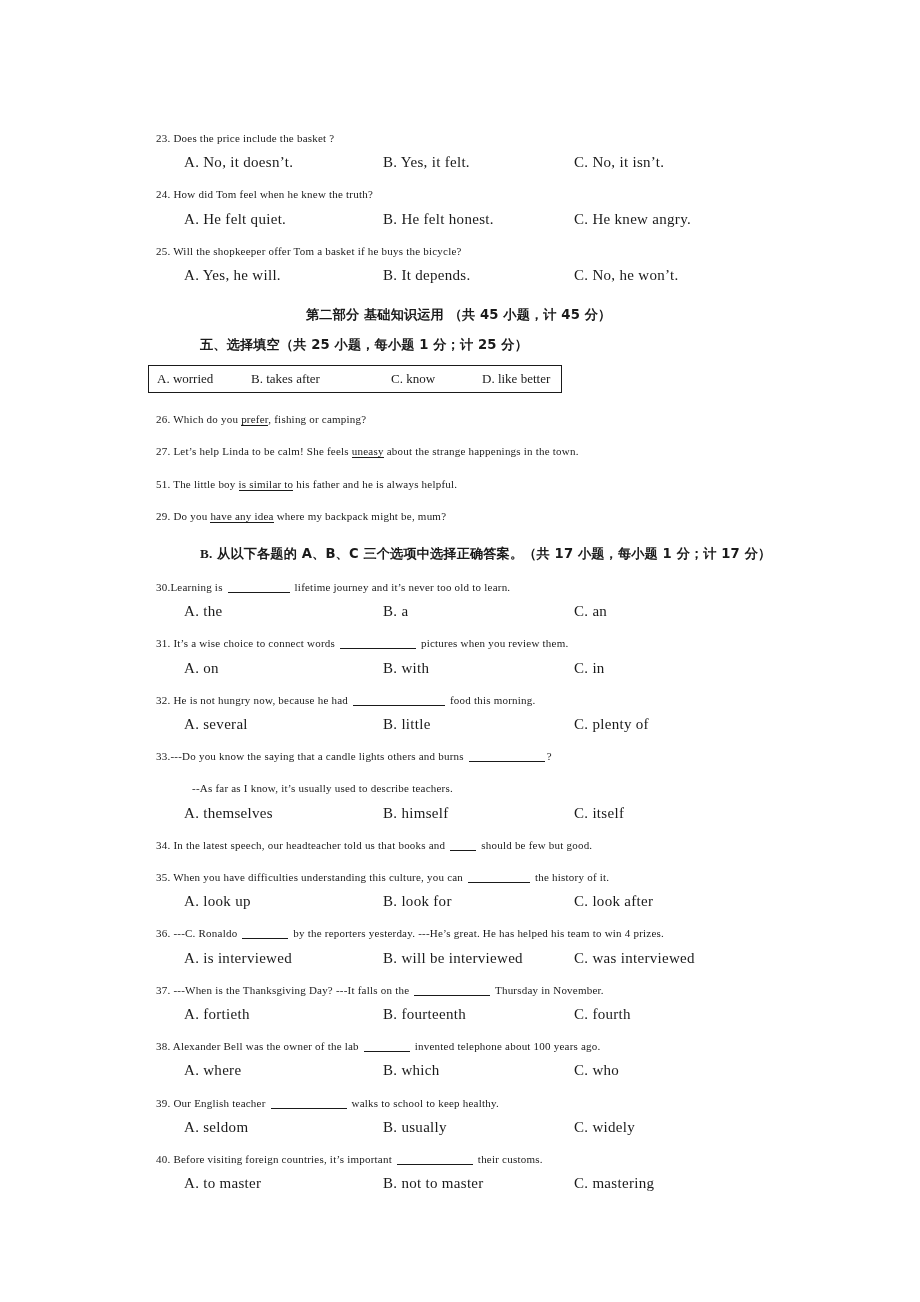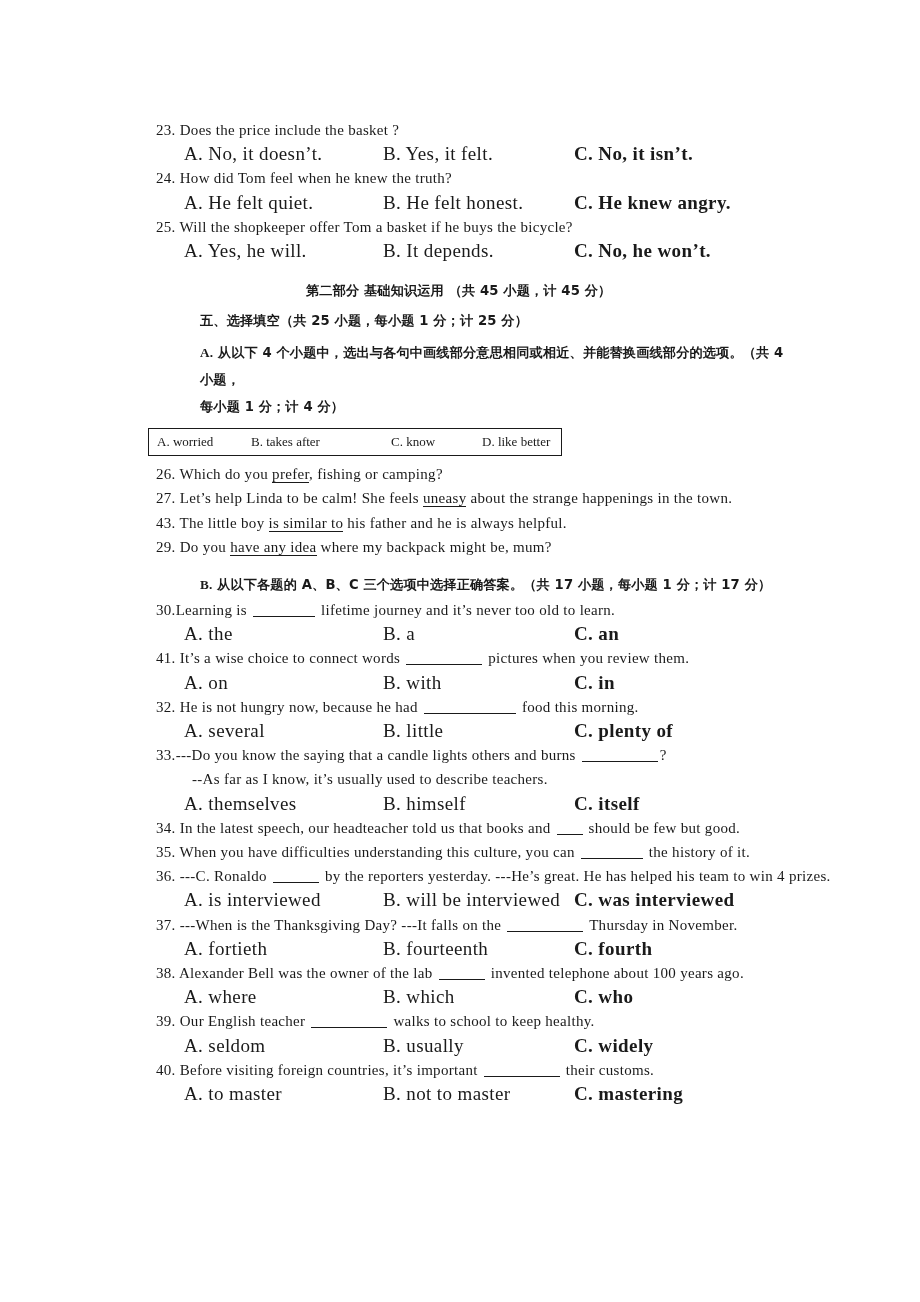--- a/index.html
+++ b/index.html
@@ -21,43 +21,44 @@
   }
   #content {
     position: absolute;
     left: 156px;
     top: 118px;
     width: 640px;
   }
 
   
   .qline {
-    font-size: 15px;
+    font-size: 11px;
     line-height: 24.2px;
     white-space: nowrap;
     letter-spacing: 0.02em;
+    margin-top: 8px;
   }
   .qline.sub {
     padding-left: 36px;
   }
   .optrow {
     position: relative;
     height: 24.2px;
-    font-size: 19px;
+    font-size: 15px;
     line-height: 24.2px;
     letter-spacing: 0.02em;
   }
   .optrow .opt {
     position: absolute;
     top: 0;
     white-space: nowrap;
   }
   .optrow .opt.a { left: 28px; }
   .optrow .opt.b { left: 227px; }
-  .optrow .opt.c { left: 418px; font-weight: bold; }
+  .optrow .opt.c { left: 418px; }
 
   
   .blank {
     display: inline-block;
     border-bottom: 1px solid #1a1a1a;
     vertical-align: -2px;
     margin: 0 2px;
   }
   .blank.xs { width: 26px; }
   .blank.s  { width: 46px; }
@@ -160,46 +161,41 @@
           <span class="opt a">A. Yes, he will.</span>
           <span class="opt b">B. It depends.</span>
           <span class="opt c">C. No, he won’t.</span>
         </div>
       </div>
     </div>
 
     <div class="cn part-title">第二部分 基础知识运用  （共 45 小题，计 45 分）</div>
     <div class="cn sec-title">五、选择填空（共 25 小题，每小题 1 分；计 25 分）</div>
 
-    <div class="cn sub-instr">
-      <span class="lead">A.</span>
-      <span>从以下 4 个小题中，选出与各句中画线部分意思相同或相近、并能替换画线部分的选项。（共 4 小题，</span><br>
-      <span>每小题 1 分；计 4 分）</span>
-    </div>
 
     <div class="wordbox">
       <span class="w w1">A. worried</span>
       <span class="w w2">B. takes after</span>
       <span class="w w3">C. know</span>
       <span class="w w4">D. like better</span>
     </div>
 
     <div class="gap-sm"></div>
 
     <div>
       <div class="qline">
         <span>26.</span>
         <span>Which do you </span><u class="phrase">prefer</u><span>, fishing or camping?</span>
       </div>
       <div class="qline">
         <span>27.</span>
         <span>Let’s help Linda to be calm! She feels </span><u class="phrase">uneasy</u><span> about the strange happenings in the town.</span>
       </div>
       <div class="qline">
-        <span>43.</span>
+        <span>51.</span>
         <span>The little boy </span><u class="phrase">is similar to</u><span> his father and he is always helpful.</span>
       </div>
       <div class="qline">
         <span>29.</span>
         <span>Do you </span><u class="phrase">have any idea</u><span> where my backpack might be, mum?</span>
       </div>
     </div>
 
     <div class="gap-sm"></div>
 
@@ -211,21 +207,21 @@
     <div id="part-b-questions">
         <div>
           <div class="qline"><span>30.</span><span>Learning is </span><span class="blank m"></span><span> lifetime journey and it’s never too old to learn.</span></div>
           <div class="optrow">
             <span class="opt a">A. the</span>
             <span class="opt b">B. a</span>
             <span class="opt c">C. an</span>
           </div>
         </div>
         <div>
-          <div class="qline"><span>41. </span><span>It’s a wise choice to connect words </span><span class="blank l"></span><span> pictures when you review them.</span></div>
+          <div class="qline"><span>31. </span><span>It’s a wise choice to connect words </span><span class="blank l"></span><span> pictures when you review them.</span></div>
           <div class="optrow">
             <span class="opt a">A. on</span>
             <span class="opt b">B. with</span>
             <span class="opt c">C. in</span>
           </div>
         </div>
         <div>
           <div class="qline"><span>32. </span><span>He is not hungry now, because he had </span><span class="blank xl"></span><span> food this morning.</span></div>
           <div class="optrow">
             <span class="opt a">A. several</span>
@@ -240,20 +236,25 @@
             <span class="opt a">A. themselves</span>
             <span class="opt b">B. himself</span>
             <span class="opt c">C. itself</span>
           </div>
         </div>
         <div>
           <div class="qline"><span>34. </span><span>In the latest speech, our headteacher told us that books and </span><span class="blank xs"></span><span> should be few but good.</span></div>
         </div>
         <div>
           <div class="qline"><span>35. </span><span>When you have difficulties understanding this culture, you can </span><span class="blank m"></span><span> the history of it.</span></div>
+          <div class="optrow">
+            <span class="opt a">A. look up</span>
+            <span class="opt b">B. look for</span>
+            <span class="opt c">C. look after</span>
+          </div>
         </div>
         <div>
           <div class="qline"><span>36. </span><span>---C. Ronaldo </span><span class="blank s"></span><span> by the reporters yesterday. ---He’s great. He has helped his team to win 4 prizes.</span></div>
           <div class="optrow">
             <span class="opt a">A. is interviewed</span>
             <span class="opt b">B. will be interviewed</span>
             <span class="opt c">C. was interviewed</span>
           </div>
         </div>
         <div>

